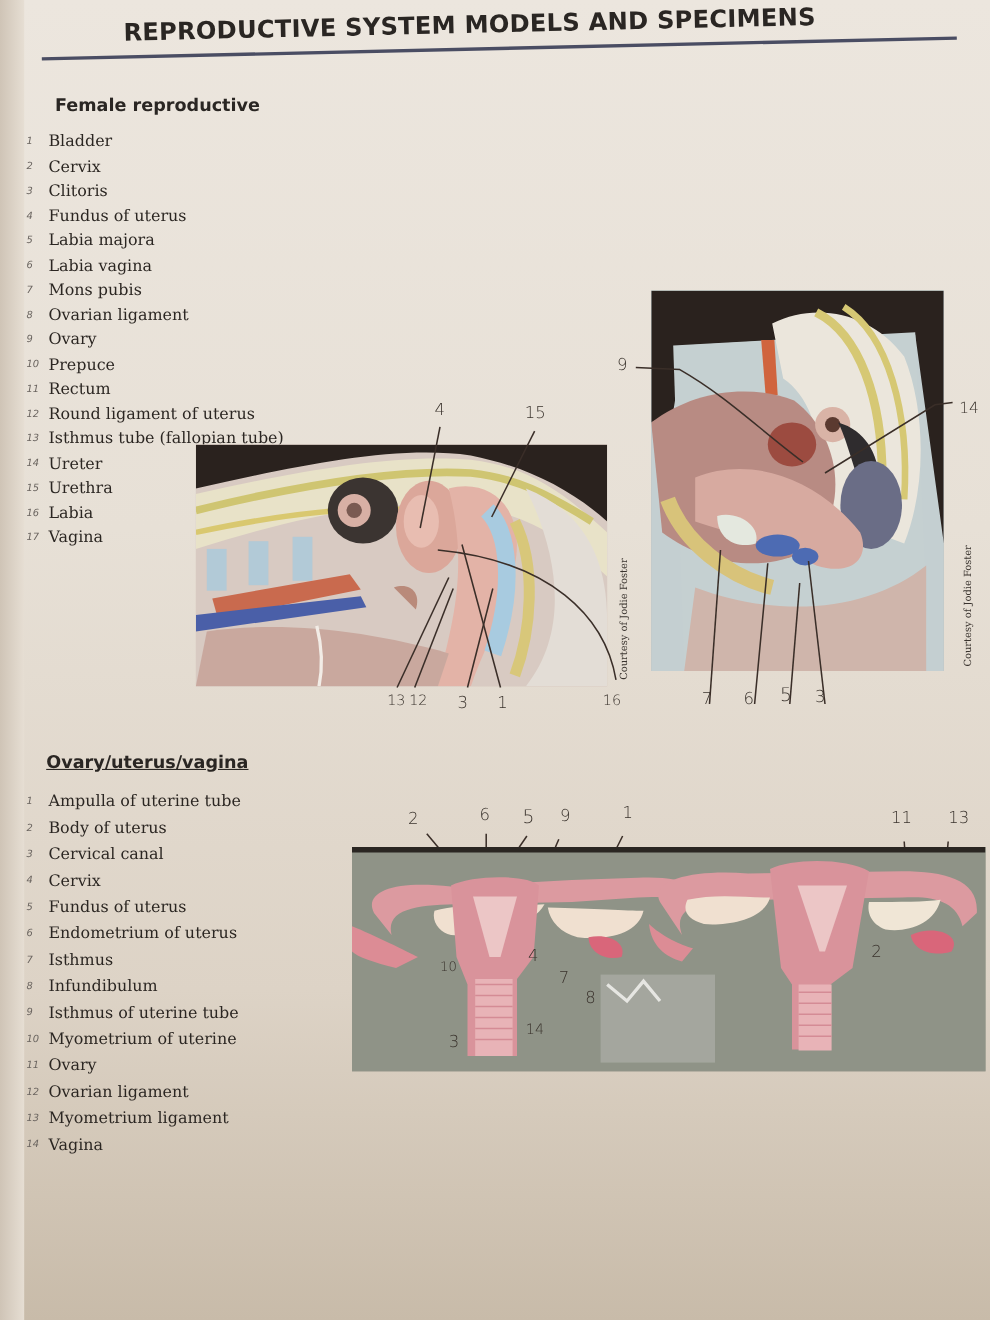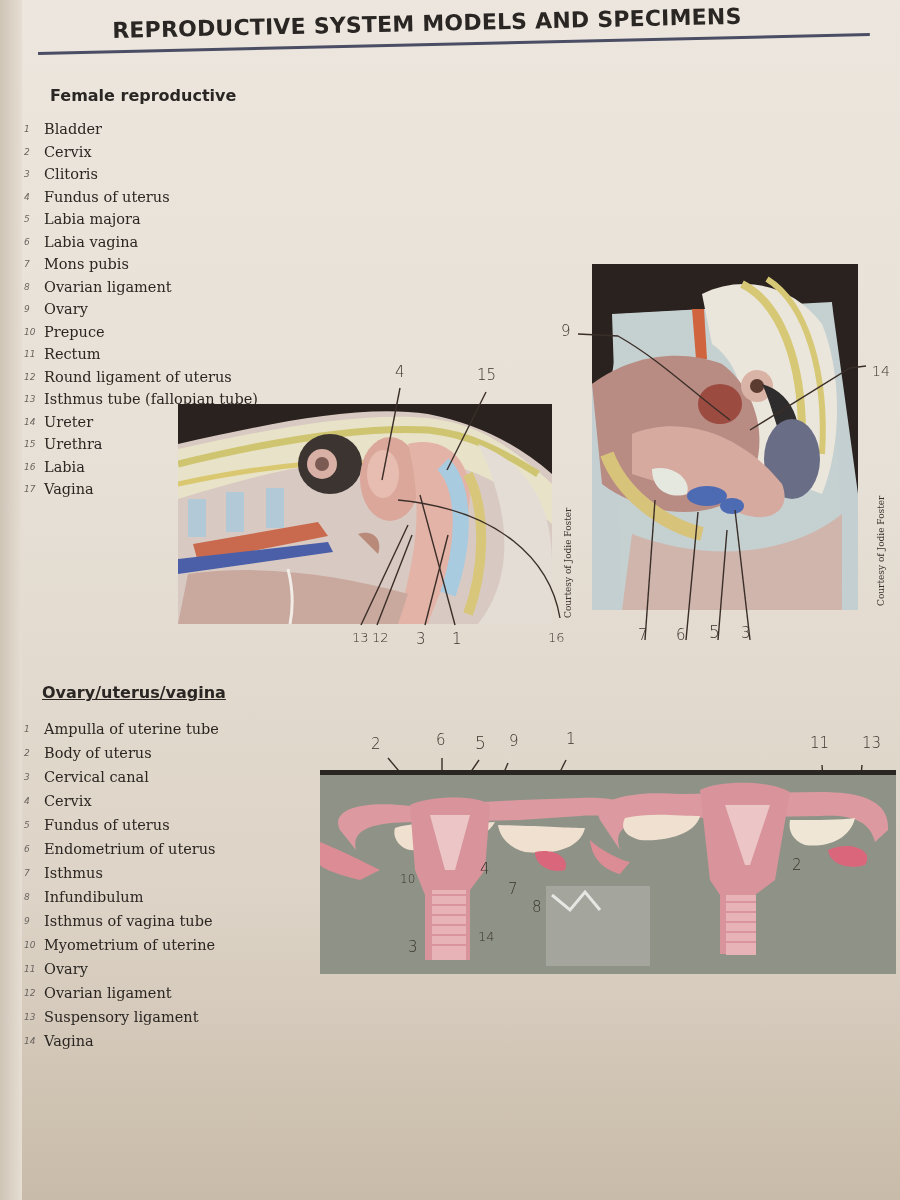--- a/index.html
+++ b/index.html
@@ -163,25 +163,25 @@
   <div class="section-head" style="left:42px;top:683px;text-decoration:underline;">Ovary/uterus/vagina</div>
   <ul class="list" style="left:24px;top:717px;line-height:24px;">
     <li><span class="num">1</span><span>Ampulla of uterine tube</span></li>
     <li><span class="num">2</span><span>Body of uterus</span></li>
     <li><span class="num">3</span><span>Cervical canal</span></li>
     <li><span class="num">4</span><span>Cervix</span></li>
     <li><span class="num">5</span><span>Fundus of uterus</span></li>
     <li><span class="num">6</span><span>Endometrium of uterus</span></li>
     <li><span class="num">7</span><span>Isthmus</span></li>
     <li><span class="num">8</span><span>Infundibulum</span></li>
-    <li><span class="num">9</span><span>Isthmus of vagina tube</span></li>
+    <li><span class="num">9</span><span>Isthmus of uterine tube</span></li>
     <li><span class="num">10</span><span>Myometrium of uterine</span></li>
     <li><span class="num">11</span><span>Ovary</span></li>
     <li><span class="num">12</span><span>Ovarian ligament</span></li>
-    <li><span class="num">13</span><span>Suspensory ligament</span></li>
+    <li><span class="num">13</span><span>Myometrium ligament</span></li>
     <li><span class="num">14</span><span>Vagina</span></li>
   </ul>
 
   <div class="photo photo3">
     <svg width="576" height="204" viewBox="0 0 576 204">
       <rect width="576" height="204" fill="#8f9387"></rect>
       <rect width="576" height="5" fill="#2a2622"></rect>
 
       <g>
         <path d="M20 60 C10 40 40 30 90 36 L200 30 L260 28 C300 26 330 36 330 60 L318 68 C312 48 290 44 260 46 L200 50 L100 52 C60 52 30 56 36 80 Z" fill="#dc9aa0"></path>

